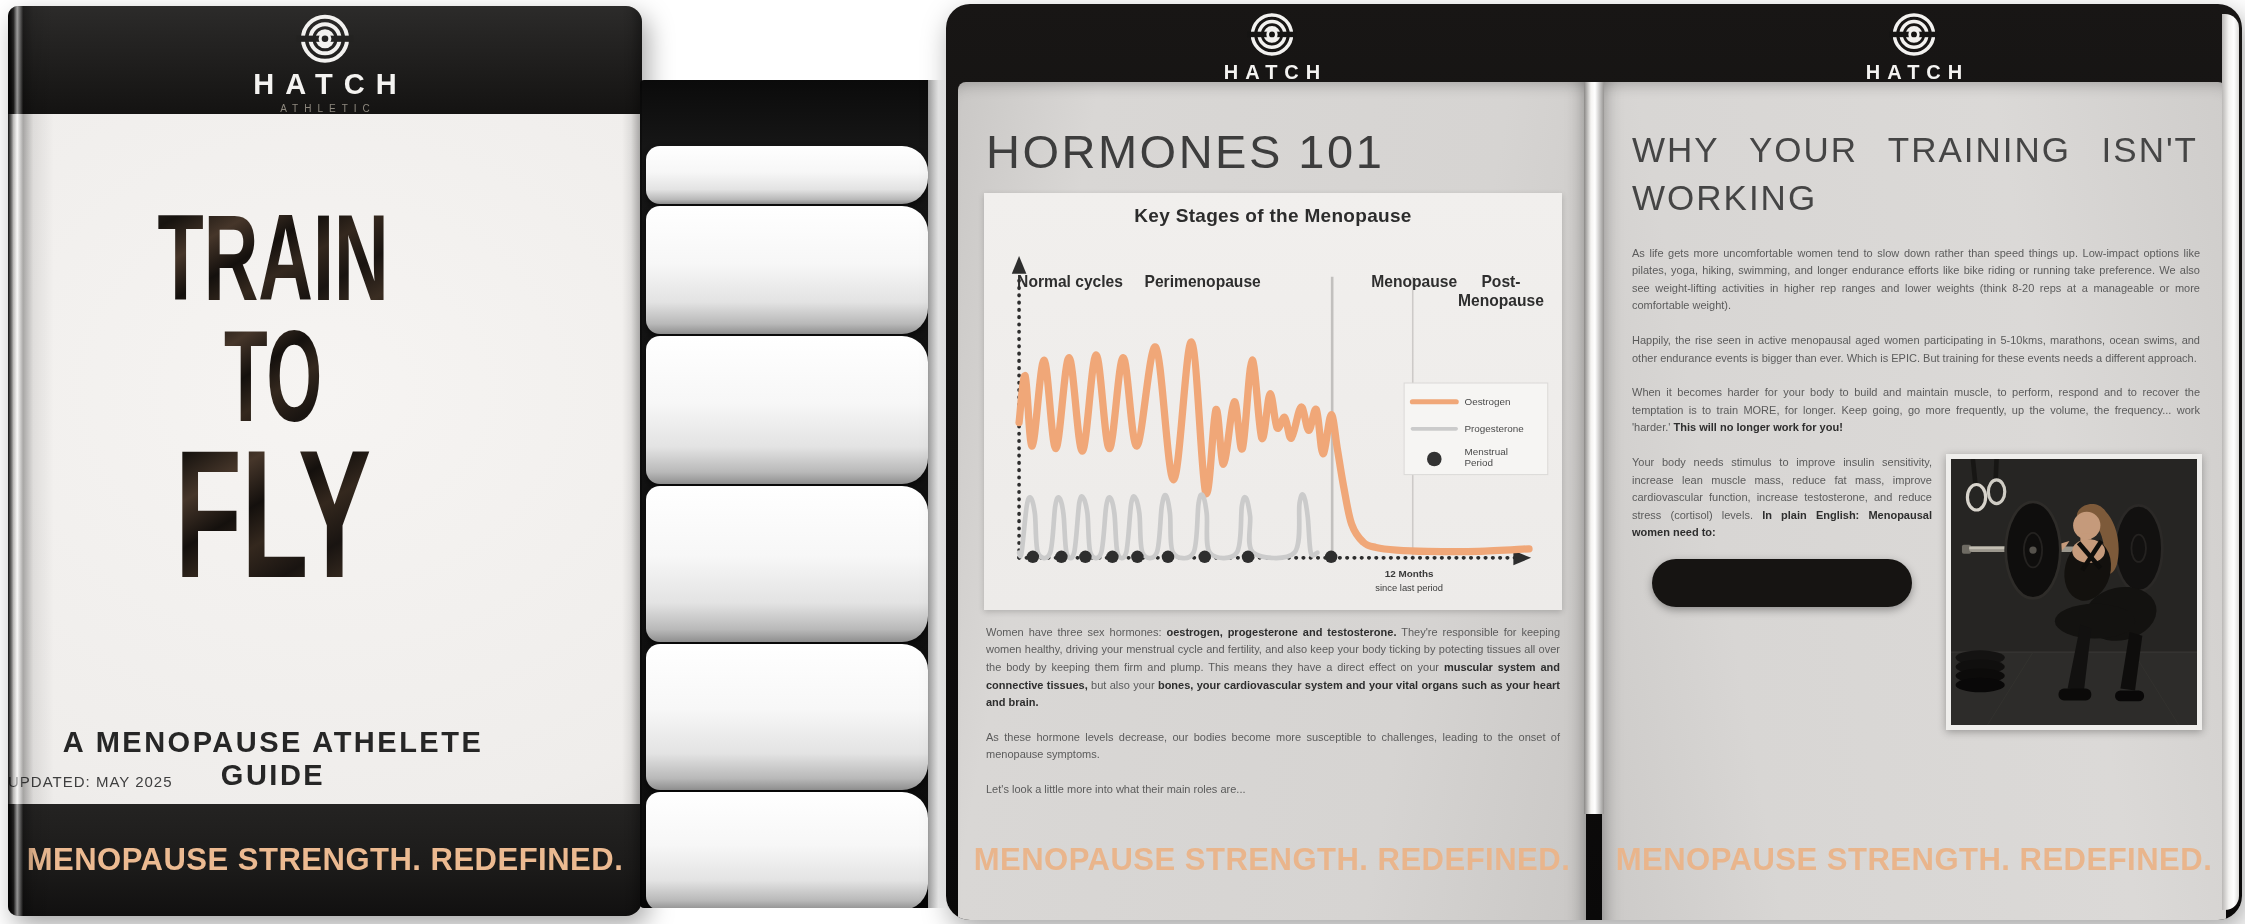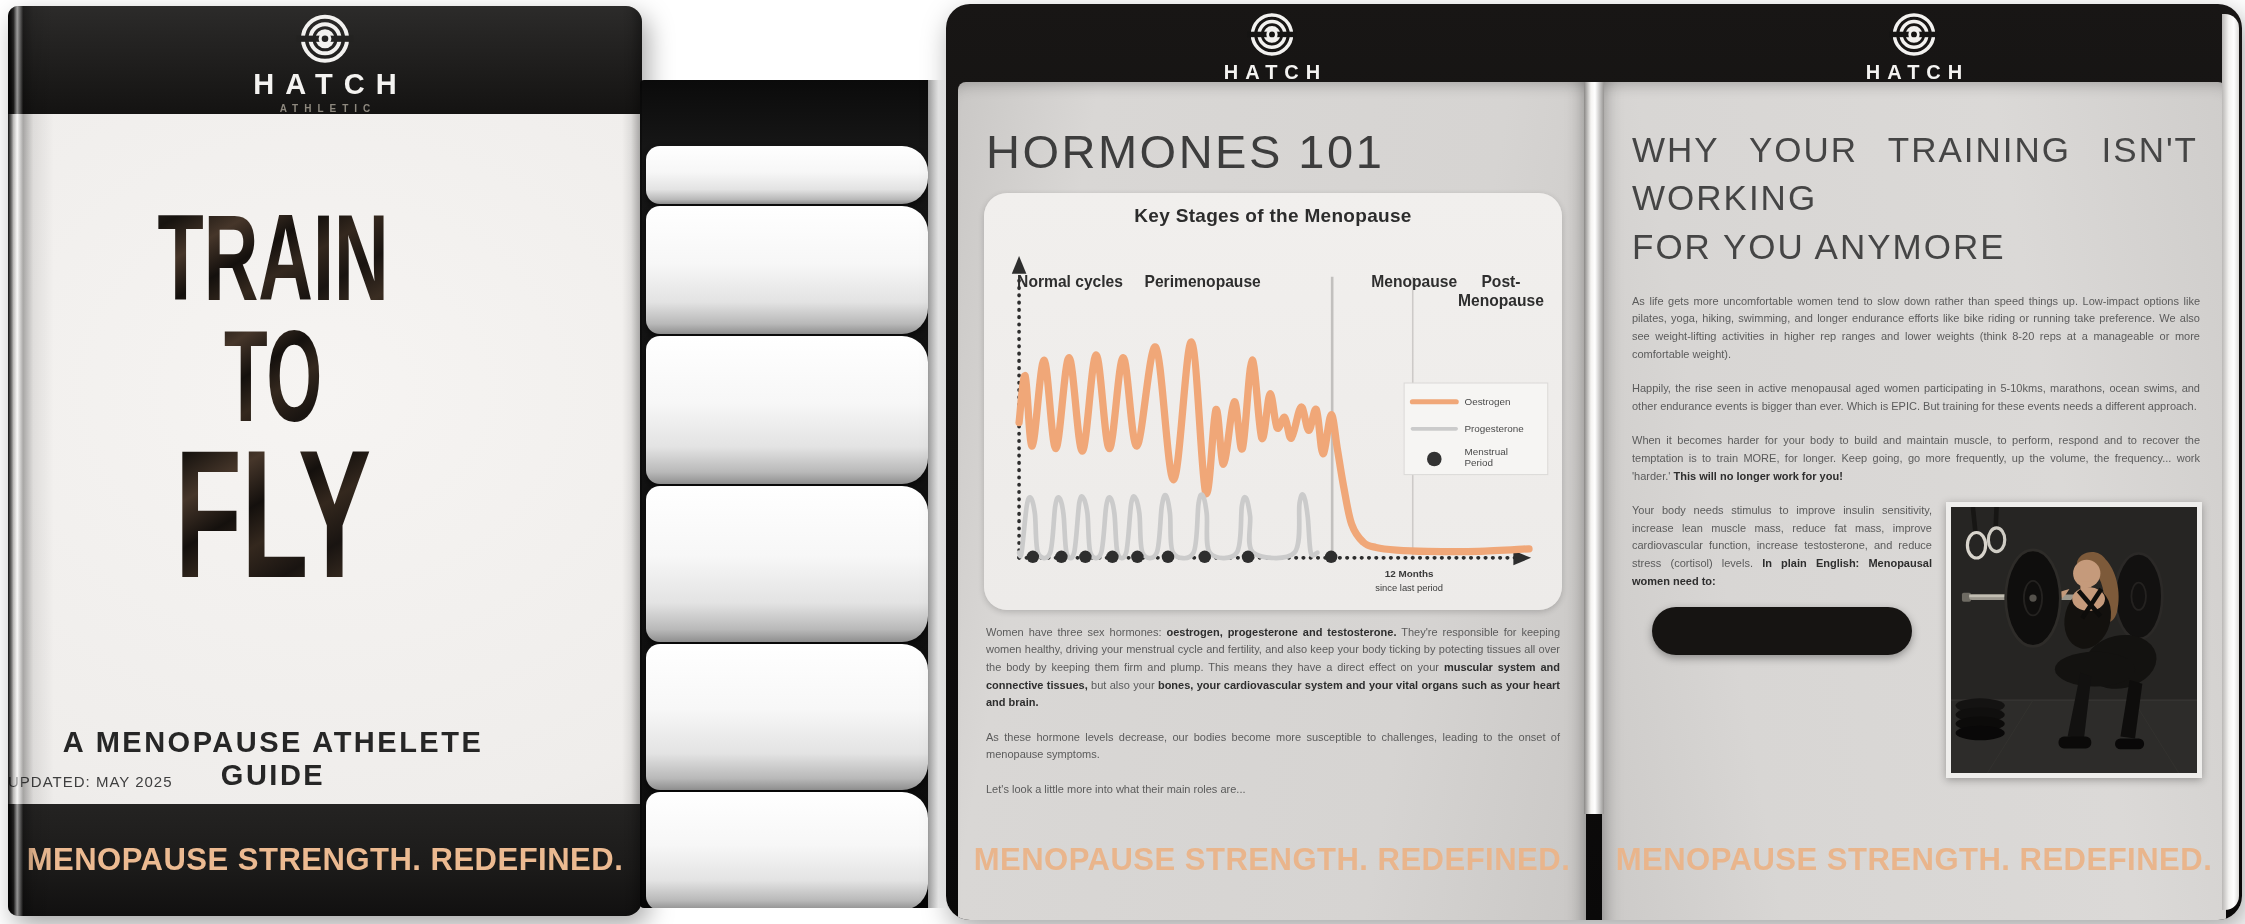--- a/index.html
+++ b/index.html
@@ -6,21 +6,21 @@
   body{width:2245px;height:924px;overflow:hidden;font-family:"Liberation Sans",sans-serif;position:relative;}
   .canvas{position:absolute;inset:0;}
 
   
   .closed-book{position:absolute;left:8px;top:6px;width:634px;height:910px;background:#f3f1ef;
     border-radius:10px 16px 16px 10px;overflow:hidden;box-shadow:6px 10px 26px rgba(0,0,0,.35);}
   .cover-header{position:absolute;left:0;top:0;right:0;height:108px;
     background:linear-gradient(180deg,#2c2b2a 0%,#1b1a19 70%,#141312 100%);
     display:flex;flex-direction:column;align-items:center;justify-content:flex-start;padding-top:8px;box-sizing:border-box;}
   .brand-name{color:#f4f3f1;font-size:29px;font-weight:700;letter-spacing:11px;text-indent:11px;line-height:1;margin-top:3px;}
-  .brand-sub{color:#8d887e;font-size:10px;font-weight:700;letter-spacing:6px;text-indent:6px;margin-top:4px;text-align:right;}
+  .brand-sub{color:#8d887e;font-size:10px;font-weight:400;letter-spacing:6px;text-indent:6px;margin-top:4px;text-align:right;}
   .logo-svg{display:block;}
   .cover-body{position:absolute;left:0;top:108px;right:0;bottom:112px;background:
     radial-gradient(120% 90% at 50% 40%, #f6f4f2 0%, #efedeb 70%, #e7e5e3 100%);}
   .cover-title{position:absolute;left:0;right:104px;top:96px;text-align:center;font-weight:700;color:#1b1715;}
   .cover-title .tl{line-height:.8;}
   .tl1{font-size:122px;transform:scaleX(.62);}
   .tl2{font-size:130px;transform:scaleX(.55);margin-top:16px;}
   .tl3{font-size:182px;transform:scaleX(.60);margin-top:14px;}
   @supports (-webkit-background-clip: text){
     .cover-title .tl{background:linear-gradient(160deg,#2b2522 0%,#17130f 16%,#46362a 30%,#14100d 44%,#34281e 56%,#191411 70%,#3a2d22 84%,#120f0c 100%);
@@ -78,21 +78,21 @@
     background:linear-gradient(90deg,#b9b7b5 0%,#f3f2f0 40%,#ffffff 70%,#dcdbd9 100%);}
 
   .spread-footer{position:absolute;top:838px;text-align:center;color:#e9b58c;font-weight:700;font-size:31px;letter-spacing:.5px;}
   .spread-footer-left{left:12px;width:628px;}
   .spread-footer-right{left:656px;width:624px;}
 
   
   .pg-heading{font-weight:400;color:#3d3d3d;letter-spacing:2.5px;}
   .page-left .pg-heading{font-size:47px;margin:42px 26px 0 28px;}
   .chart-card{margin:14px 24px 0 26px;background:linear-gradient(180deg,#f1efed 0%,#edebe9 100%);
-    box-shadow:0 2px 6px rgba(0,0,0,.18);padding:12px 8px 4px 8px;border-radius:23px;}
+    box-shadow:0 2px 6px rgba(0,0,0,.18);padding:12px 8px 4px 8px;}
   .chart-title{text-align:center;font-size:19px;font-weight:700;color:#2c2c2c;letter-spacing:.3px;}
   .chart-card svg{width:100%;display:block;margin-top:2px;}
   .body-copy{margin:14px 26px 0 28px;font-size:11px;line-height:1.60;color:#5b5b5b;text-align:justify;}
   .body-copy p{margin:0 0 17px 0;}
   .body-copy strong{color:#2e2e2e;}
 
   
   .page-right .pg-heading{font-size:35px;margin:44px 28px 0 30px;line-height:1.38;letter-spacing:2px;color:#454545;}
   .pg-heading .just{text-align:justify;text-align-last:justify;display:block;}
   .page-right .body-copy{margin-top:22px;margin-left:30px;}
@@ -219,21 +219,20 @@
       <div class="body-copy">
           <p><span>Women have three sex hormones: </span><strong>oestrogen, progesterone and testosterone.</strong><span> They're responsible for keeping women healthy, driving your menstrual cycle and fertility, and also keep your body ticking by potecting tissues all over the body by keeping them firm and plump. This means they have a direct effect on your </span><strong>muscular system and connective tissues,</strong><span> but also your </span><strong>bones, your cardiovascular system and your vital organs such as your heart and brain.</strong></p>
           <p><span>As these hormone levels decrease, our bodies become more susceptible to challenges, leading to the onset of menopause symptoms.</span></p>
           <p><span>Let's look a little more into what their main roles are...</span></p>
         </div>
     </div>
 
     <div class="page page-right">
       <div class="pg-heading">
         <span class="just">WHY YOUR TRAINING ISN'T WORKING</span>
-        <span>FOR YOU ANYMORE</span>
       </div>
       <div class="body-copy">
           <p><span>As life gets more uncomfortable women tend to slow down rather than speed things up. Low-impact options like pilates, yoga, hiking, swimming, and longer endurance efforts like bike riding or running take preference. We also see weight-lifting activities in higher rep ranges and lower weights (think 8-20 reps at a manageable or more comfortable weight).</span></p>
           <p><span>Happily, the rise seen in active menopausal aged women participating in 5-10kms, marathons, ocean swims, and other endurance events is bigger than ever. Which is EPIC. But training for these events needs a different approach.</span></p>
           <p><span>When it becomes harder for your body to build and maintain muscle, to perform, respond and to recover the temptation is to train MORE, for longer. Keep going, go more frequently, up the volume, the frequency... work 'harder.' </span><strong>This will no longer work for you!</strong></p>
         </div>
       <div class="bottom-zone">
         <div class="bz-left">
           <div class="body-copy">
               <p><span>Your body needs stimulus to improve insulin sensitivity, increase lean muscle mass, reduce fat mass, improve cardiovascular function, increase testosterone, and reduce stress (cortisol) levels. </span><strong>In plain English: Menopausal women need to:</strong></p>

